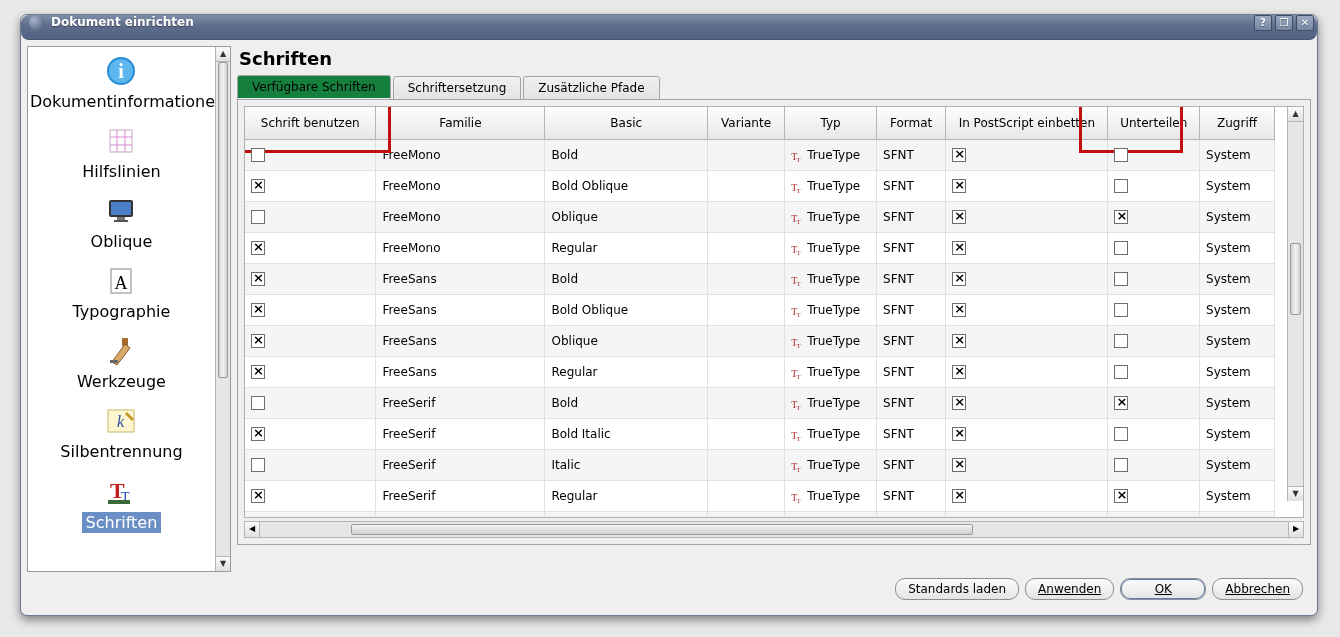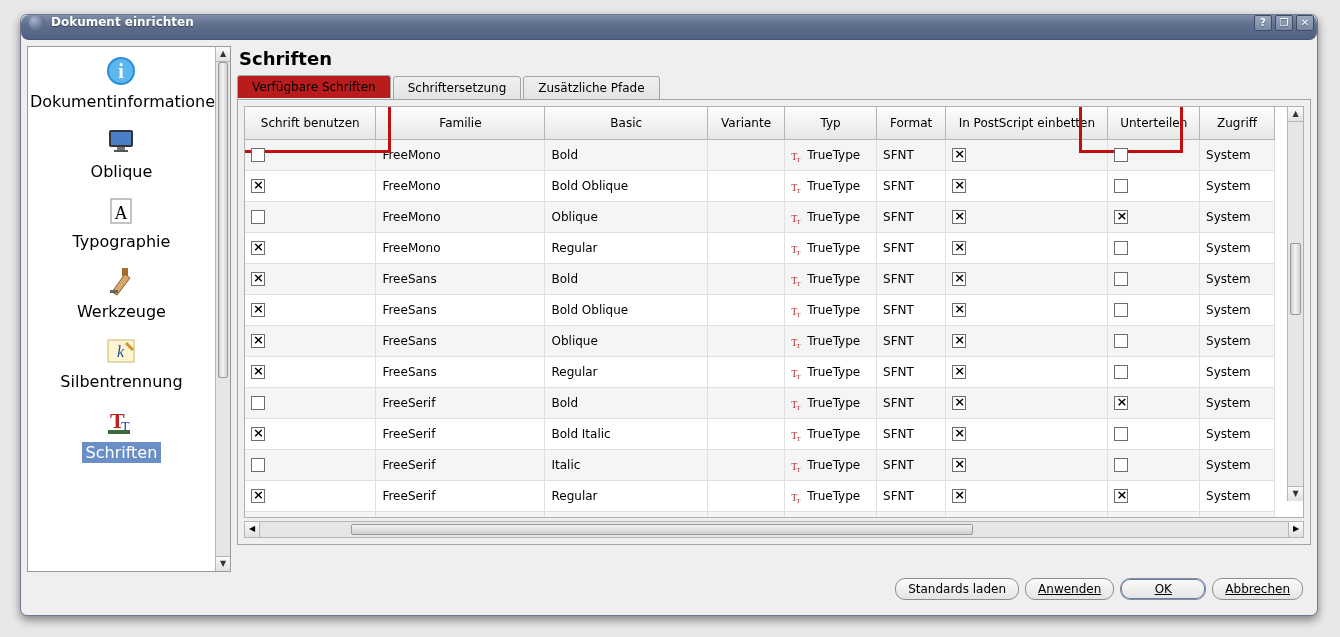--- a/index.html
+++ b/index.html
@@ -105,21 +105,21 @@
     background: linear-gradient(#f0f0f0,#e3e3e3);
     border: 1px solid #a3a3a3;
     border-bottom: 1px solid #a3a3a3;
     margin-right: 2px;
     border-top-left-radius: 3px;
     border-top-right-radius: 3px;
     position: relative;
     top: 1px;
   }
   .tab.active {
-    background: #b91c1c;
+    background: #15803d;
     border-bottom: 1px solid #efefef;
     top: 0px;
   }
 
   .table-frame {
     border: 1px solid #a3a3a3;
     background: #efefef;
     height: 446px;
     box-sizing: border-box;
     padding: 6px;
@@ -232,20 +232,32 @@
       <div class="sidebar" id="sidebar">
           <div class="side-item">
             <div class="icon-box">
               <svg width="34" height="34">
                 <circle cx="17" cy="17" r="14" fill="#2a8dd6"></circle>
                 <circle cx="17" cy="17" r="12" fill="#5cb7ef"></circle>
                 <text x="17" y="24" text-anchor="middle" font-size="20" font-family="serif" font-weight="bold" fill="#fff">i</text>
               </svg>
             </div>
             <div class="label">Dokumentinformationen</div>
+          </div>
+          <div class="side-item">
+            <div class="icon-box">
+              <svg width="34" height="30">
+                <rect x="6" y="4" width="22" height="22" fill="#fff" stroke="#c5a5c5"></rect>
+                <line x1="6" y1="11" x2="28" y2="11" stroke="#d48bd4"></line>
+                <line x1="6" y1="19" x2="28" y2="19" stroke="#d48bd4"></line>
+                <line x1="13" y1="4" x2="13" y2="26" stroke="#d48bd4"></line>
+                <line x1="21" y1="4" x2="21" y2="26" stroke="#d48bd4"></line>
+              </svg>
+            </div>
+            <div class="label">Hilfslinien</div>
           </div>
           <div class="side-item">
             <div class="icon-box">
               <svg width="34" height="30">
                 <rect x="5" y="4" width="24" height="17" rx="2" fill="#333"></rect>
                 <rect x="7" y="6" width="20" height="13" fill="#4a7fc7"></rect>
                 <rect x="13" y="21" width="8" height="3" fill="#777"></rect>
                 <rect x="10" y="24" width="14" height="2" fill="#555"></rect>
               </svg>
             </div>

